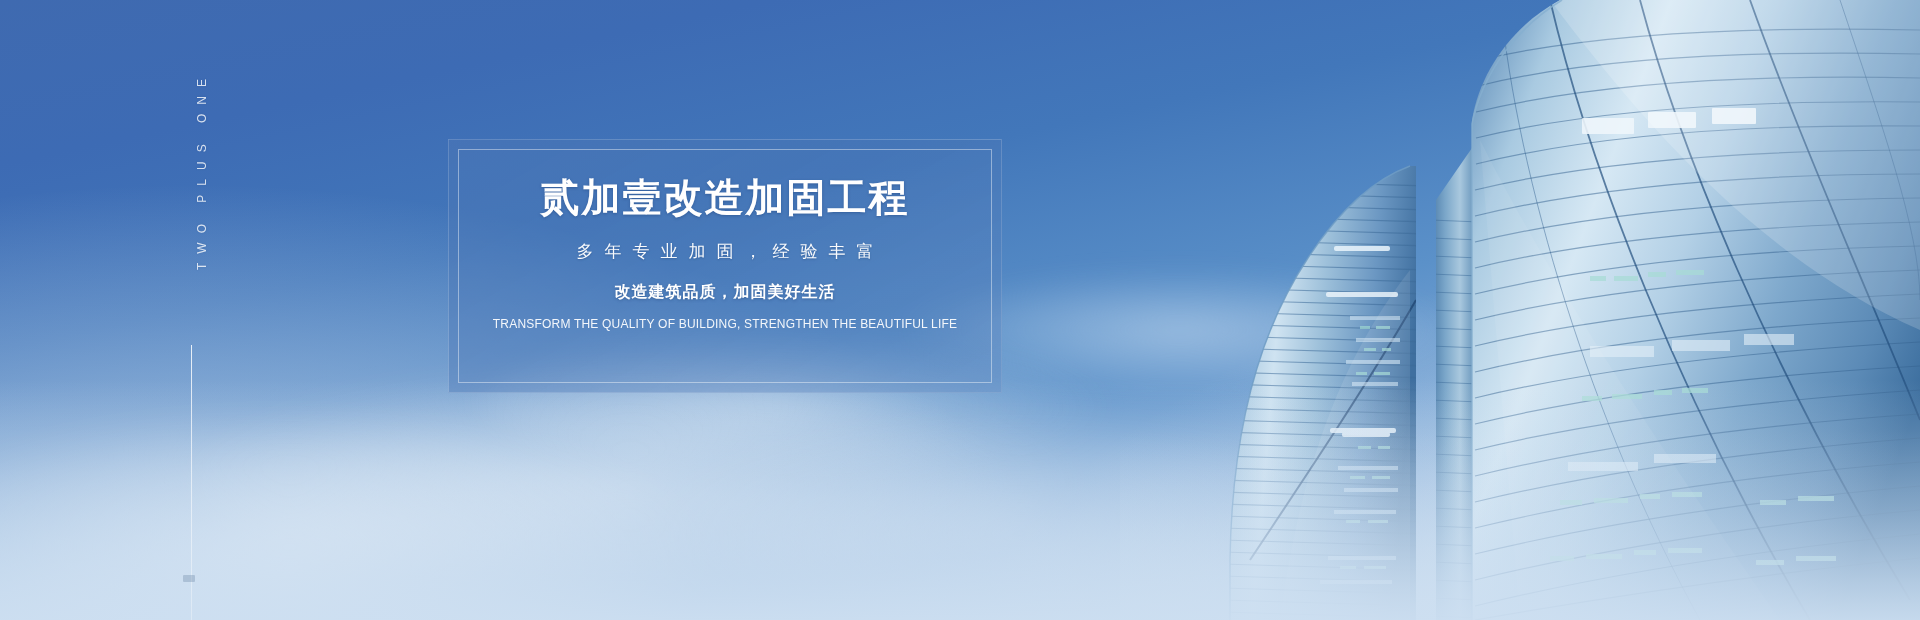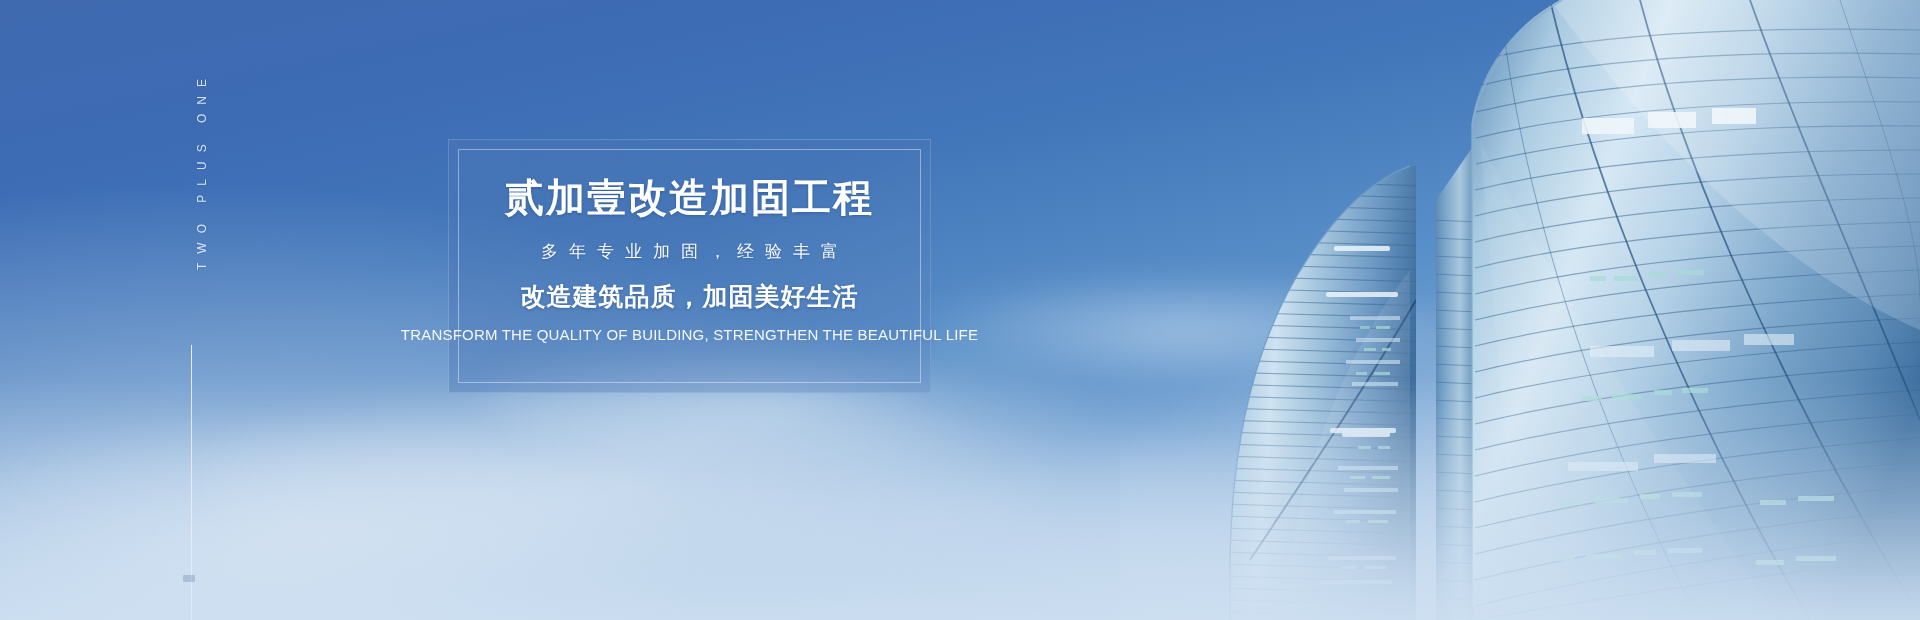--- a/index.html
+++ b/index.html
@@ -99,21 +99,21 @@
     height: 7px;
     background: rgba(120,145,175,0.40);
     border-radius: 1px;
   }
 
   
   .panel {
     position: absolute;
     left: 448px;
     top: 139px;
-    width: 483px;
+    width: 554px;
     height: 254px;
     background: linear-gradient(150deg, rgba(78,120,182,0.42) 0%, rgba(72,116,180,0.40) 45%, rgba(96,136,192,0.36) 100%);
     border: 1px solid rgba(255,255,255,0.16);
     box-sizing: border-box;
   }
   .panel-inner-border {
     position: absolute;
     left: 9px;
     top: 9px;
     right: 9px;
@@ -152,32 +152,32 @@
     text-indent: 11px;
     line-height: 1;
     white-space: nowrap;
     text-shadow: 0 1px 2px rgba(20,50,100,0.30);
     text-align: center;
   }
 
   .tagline {
     margin-top: 24px;
     color: #ffffff;
-    font-size: 25px;
+    font-size: 16px;
     font-weight: 700;
     letter-spacing: 1px;
     line-height: 1;
     white-space: nowrap;
     text-shadow: 0 1px 3px rgba(20,50,100,0.35);
   }
 
   .engline {
     margin-top: 18px;
     color: rgba(255,255,255,0.93);
-    font-size: 15px;
+    font-size: 12px;
     font-weight: 400;
     letter-spacing: 0.2px;
     line-height: 1;
     white-space: nowrap;
   }
 
   
   .buildings {
     position: absolute;
     right: 0;

